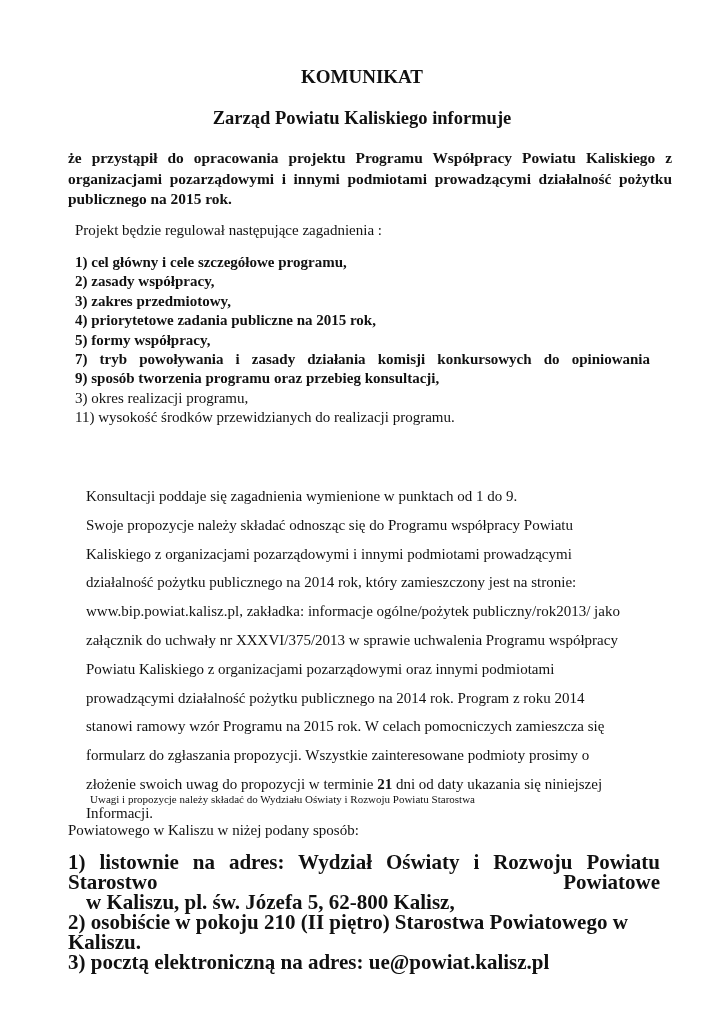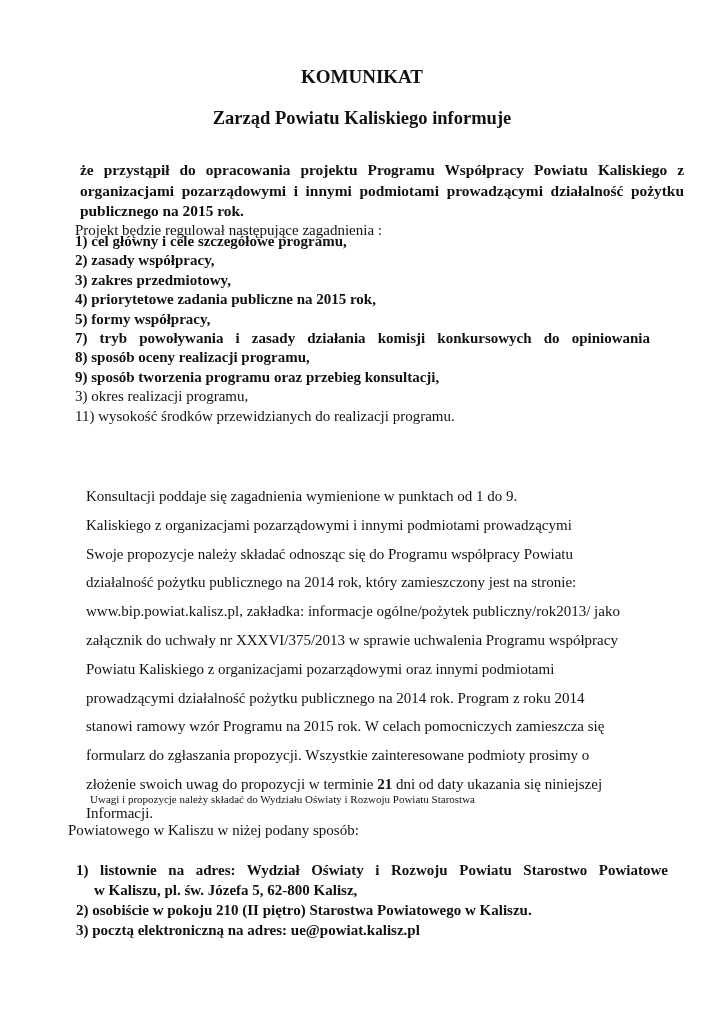--- a/index.html
+++ b/index.html
@@ -4,33 +4,33 @@
 <style>
   html, body { margin: 0; padding: 0; background: #ffffff; }
   body { width: 724px; height: 1024px; position: relative; overflow: hidden;
          font-family: "Liberation Serif", "DejaVu Serif", serif; color: #111; }
   .page { position: absolute; left: 0; top: 0; width: 694px; height: 1024px; border-radius: 7px; }
   .title { position: absolute; left: 0; width: 724px; top: 66px; text-align: center;
            font-weight: bold; font-size: 19px; margin: 0; }
   .subtitle { position: absolute; left: 0; width: 724px; top: 108px; text-align: center;
               font-weight: bold; font-size: 18.5px; margin: 0; }
   .intro { position: absolute; left: 68px; width: 604px; top: 148px; font-weight: bold;
-           font-size: 15.4px; line-height: 20.5px; text-align: justify; margin: 12px; }
+           font-size: 15.4px; line-height: 20.5px; text-align: justify; margin: 0; }
   .lead { position: absolute; left: 75px; top: 220px; font-size: 15px; line-height: 20px; margin: 0; }
-  ol.topics { position: absolute; left: 75px; width: 575px; top: 232px; margin: 0; padding: 0;
+  ol.topics { position: absolute; left: 75px; width: 575px; top: 253px; margin: 0; padding: 0;
               list-style: none; font-size: 15px; line-height: 19.4px; }
   ol.topics li.b { font-weight: bold; }
   ol.topics .hang { padding-left: 22px; }
   .paras { position: absolute; left: 78px; width: 600px; top: 474px; margin: 8px;
            font-size: 15px; line-height: 28.8px; }
   .paras p { margin: 0; }
   .uw1 { position: absolute; left: 90px; top: 793px; font-size: 11px; margin: 0; }
   .uw2 { position: absolute; left: 68px; top: 822px; font-size: 15px; margin: 0; }
-  ol.methods { position: absolute; left: 68px; width: 592px; top: 852px; margin: 8px; padding: 0;
-               list-style: none; font-weight: bold; font-size: 15px; line-height: 20px; }
+  ol.methods { position: absolute; left: 68px; width: 592px; top: 852px; margin: 0; padding: 0;
+               list-style: none; font-weight: bold; font-size: 21px; line-height: 20px; }
   ol.methods .j { text-align: justify; text-align-last: justify; display: block; }
   ol.methods .hang { padding-left: 18px; display: block; }
 </style>
 </head>
 <body>
 
 <div class="page">
   <h1 class="title">KOMUNIKAT</h1>
   <h2 class="subtitle">Zarząd Powiatu Kaliskiego informuje</h2>
   <p class="intro">że przystąpił do opracowania projektu Programu Współpracy Powiatu Kaliskiego z organizacjami pozarządowymi i innymi podmiotami prowadzącymi działalność pożytku publicznego na 2015 rok.</p>
@@ -38,30 +38,29 @@
   <p class="lead">Projekt będzie regulował następujące zagadnienia :</p>
   <ol class="topics">
     <li class="b">1) cel główny i cele szczegółowe programu,</li>
     <li class="b">2) zasady współpracy,</li>
     <li class="b">3) zakres przedmiotowy,</li>
     <li class="b">4) priorytetowe zadania publiczne na 2015 rok,</li>
     <li class="b">5) formy współpracy,</li>
     <li class="b">
       <div style="text-align:justify;text-align-last:justify;">7) tryb powoływania i zasady działania komisji konkursowych do opiniowania</div>
     </li>
-    <li class="b">8) sposób oceny realizacji programu,</li>
     <li class="b">9) sposób tworzenia programu oraz przebieg konsultacji,</li>
     <li>3) okres realizacji programu,</li>
     <li>11) wysokość  środków przewidzianych do realizacji programu.</li>
   </ol>
 
   <div class="paras">
     <p>Konsultacji poddaje się zagadnienia wymienione w punktach od 1 do 9.</p>
+    <p>Swoje propozycje należy składać odnosząc się do  Programu współpracy Powiatu</p>
     <p>Kaliskiego z organizacjami pozarządowymi i innymi podmiotami prowadzącymi</p>
-    <p>Swoje propozycje należy składać odnosząc się do  Programu współpracy Powiatu</p>
     <p>działalność pożytku publicznego na 2014 rok, który zamieszczony jest na stronie:</p>
     <p>www.bip.powiat.kalisz.pl, zakładka: informacje ogólne/pożytek publiczny/rok2013/ jako</p>
     <p>załącznik do uchwały  nr XXXVI/375/2013 w sprawie uchwalenia Programu współpracy</p>
     <p>Powiatu Kaliskiego z organizacjami pozarządowymi oraz innymi podmiotami</p>
     <p>prowadzącymi działalność pożytku publicznego na 2014 rok. Program z roku 2014</p>
     <p>stanowi ramowy wzór Programu na 2015 rok. W celach pomocniczych zamieszcza się</p>
     <p>formularz do zgłaszania propozycji.   Wszystkie zainteresowane podmioty prosimy o</p>
     <p><span>złożenie swoich uwag do propozycji w   terminie </span><b>21</b><span> dni  od daty ukazania się niniejszej</span></p>
     <p>Informacji.</p>
   </div>

